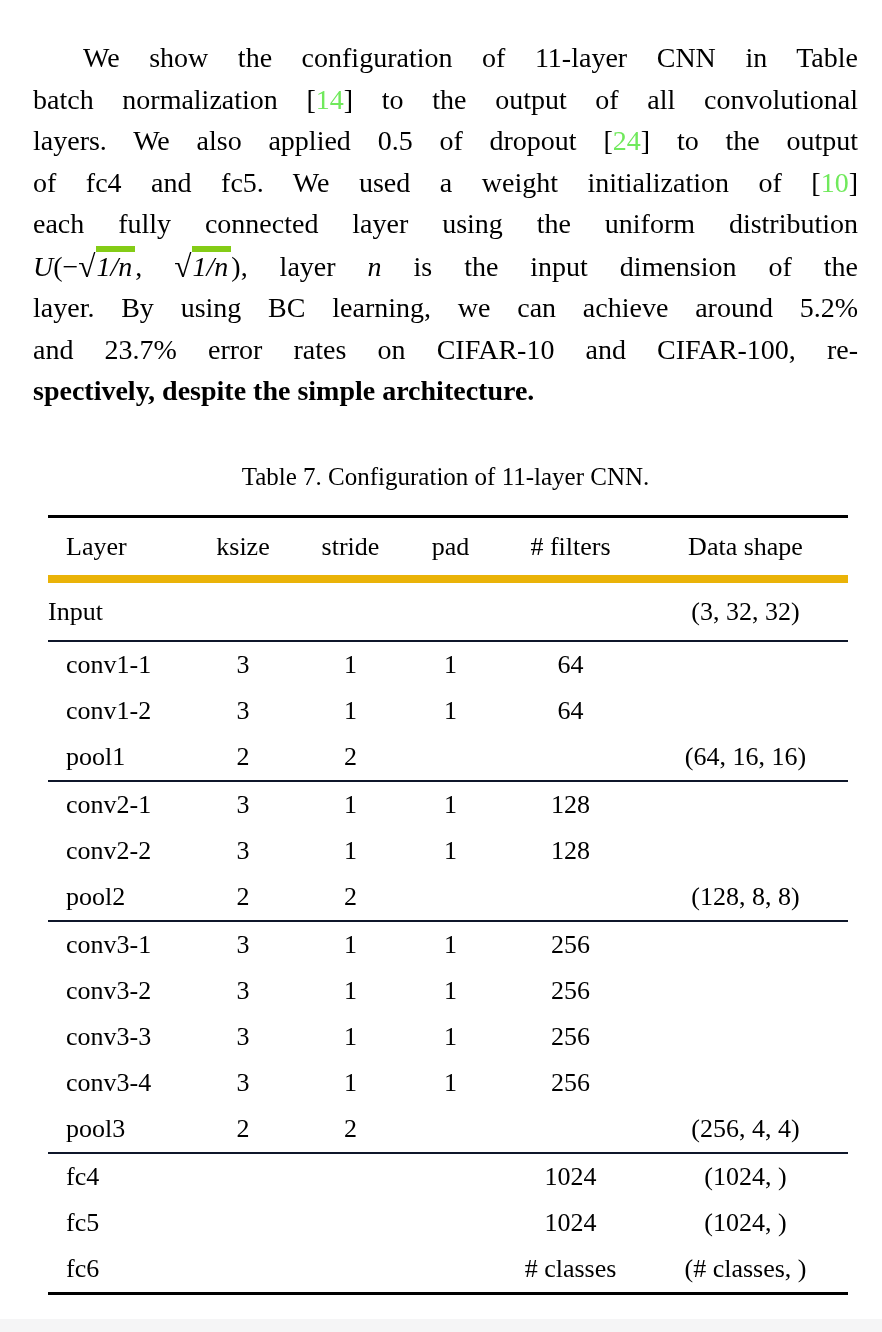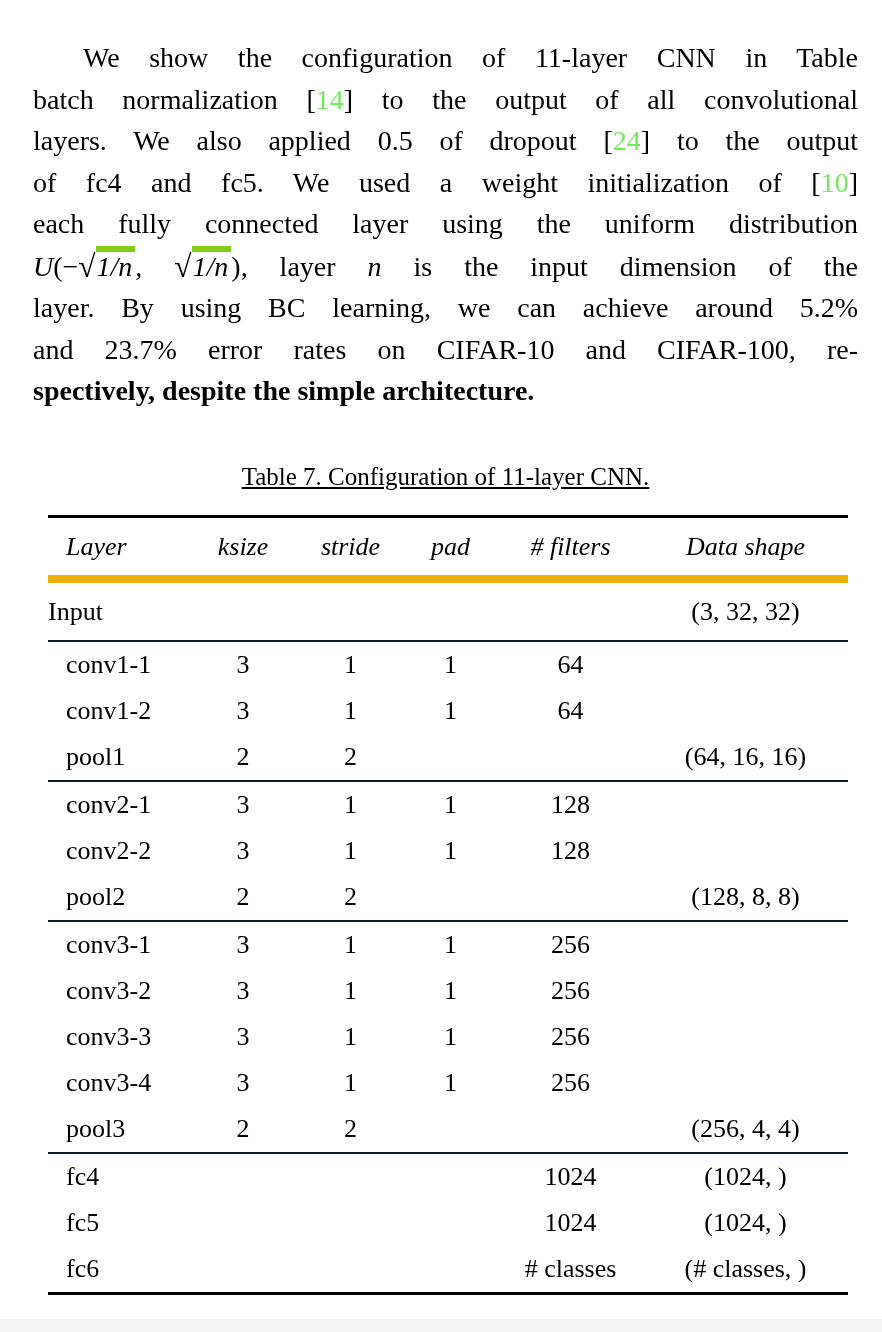--- a/index.html
+++ b/index.html
@@ -36,33 +36,32 @@
     padding: 0 3px 0 1px;
     font-style: italic;
     line-height: 1.1;
   }
   
   .table-caption {
     margin-top: 51px;
     text-align: center;
     font-size: 25px;
     width: 825px;
-    text-decoration: underline;
   }
   
   table.cnn {
     margin-top: 24px;
     margin-left: 15px;
     width: 800px;
     border-collapse: collapse;
     border-top: 3px solid #000;
     border-bottom: 3px solid #000;
     font-size: 26px;
   }
-  table.cnn thead { border-bottom: 8px solid #eab308; font-style: italic; }
+  table.cnn thead { border-bottom: 8px solid #eab308; }
   table.cnn tbody { border-bottom: 2px solid #0f172a; }
   table.cnn tbody:last-child { border-bottom: none; }
   table.cnn th, table.cnn td {
     font-weight: normal;
     padding: 8px 0;
     text-align: center;
     vertical-align: middle;
   }
   table.cnn thead th { padding: 14px 0 13px 0; }
   table.cnn tbody.single td { padding: 14px 0 13px 0; }

